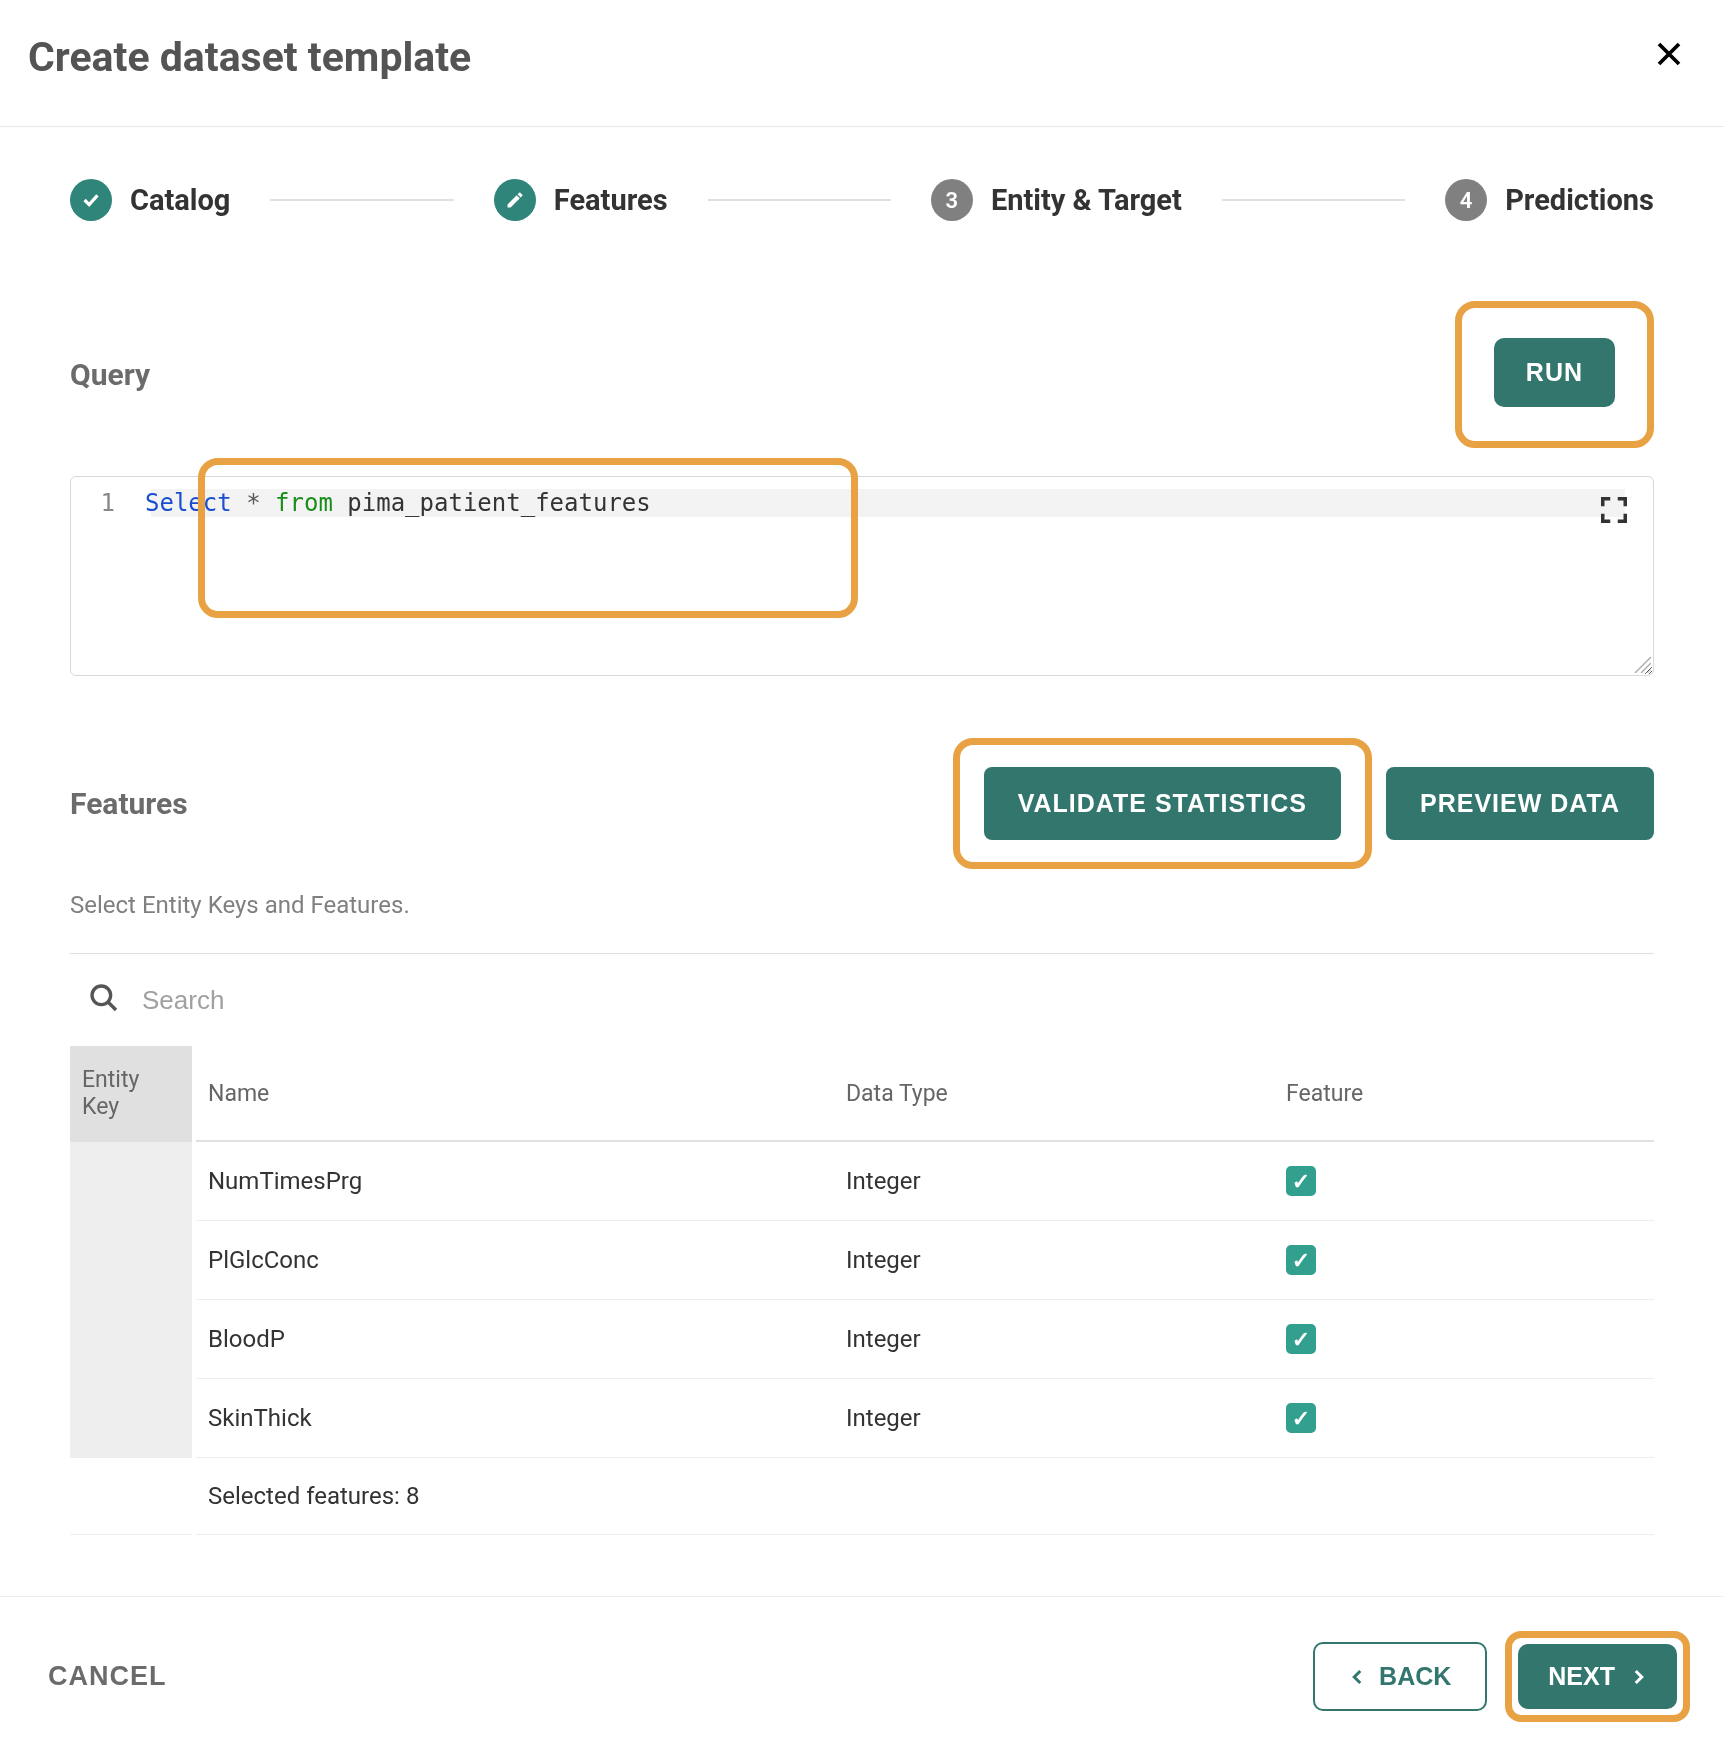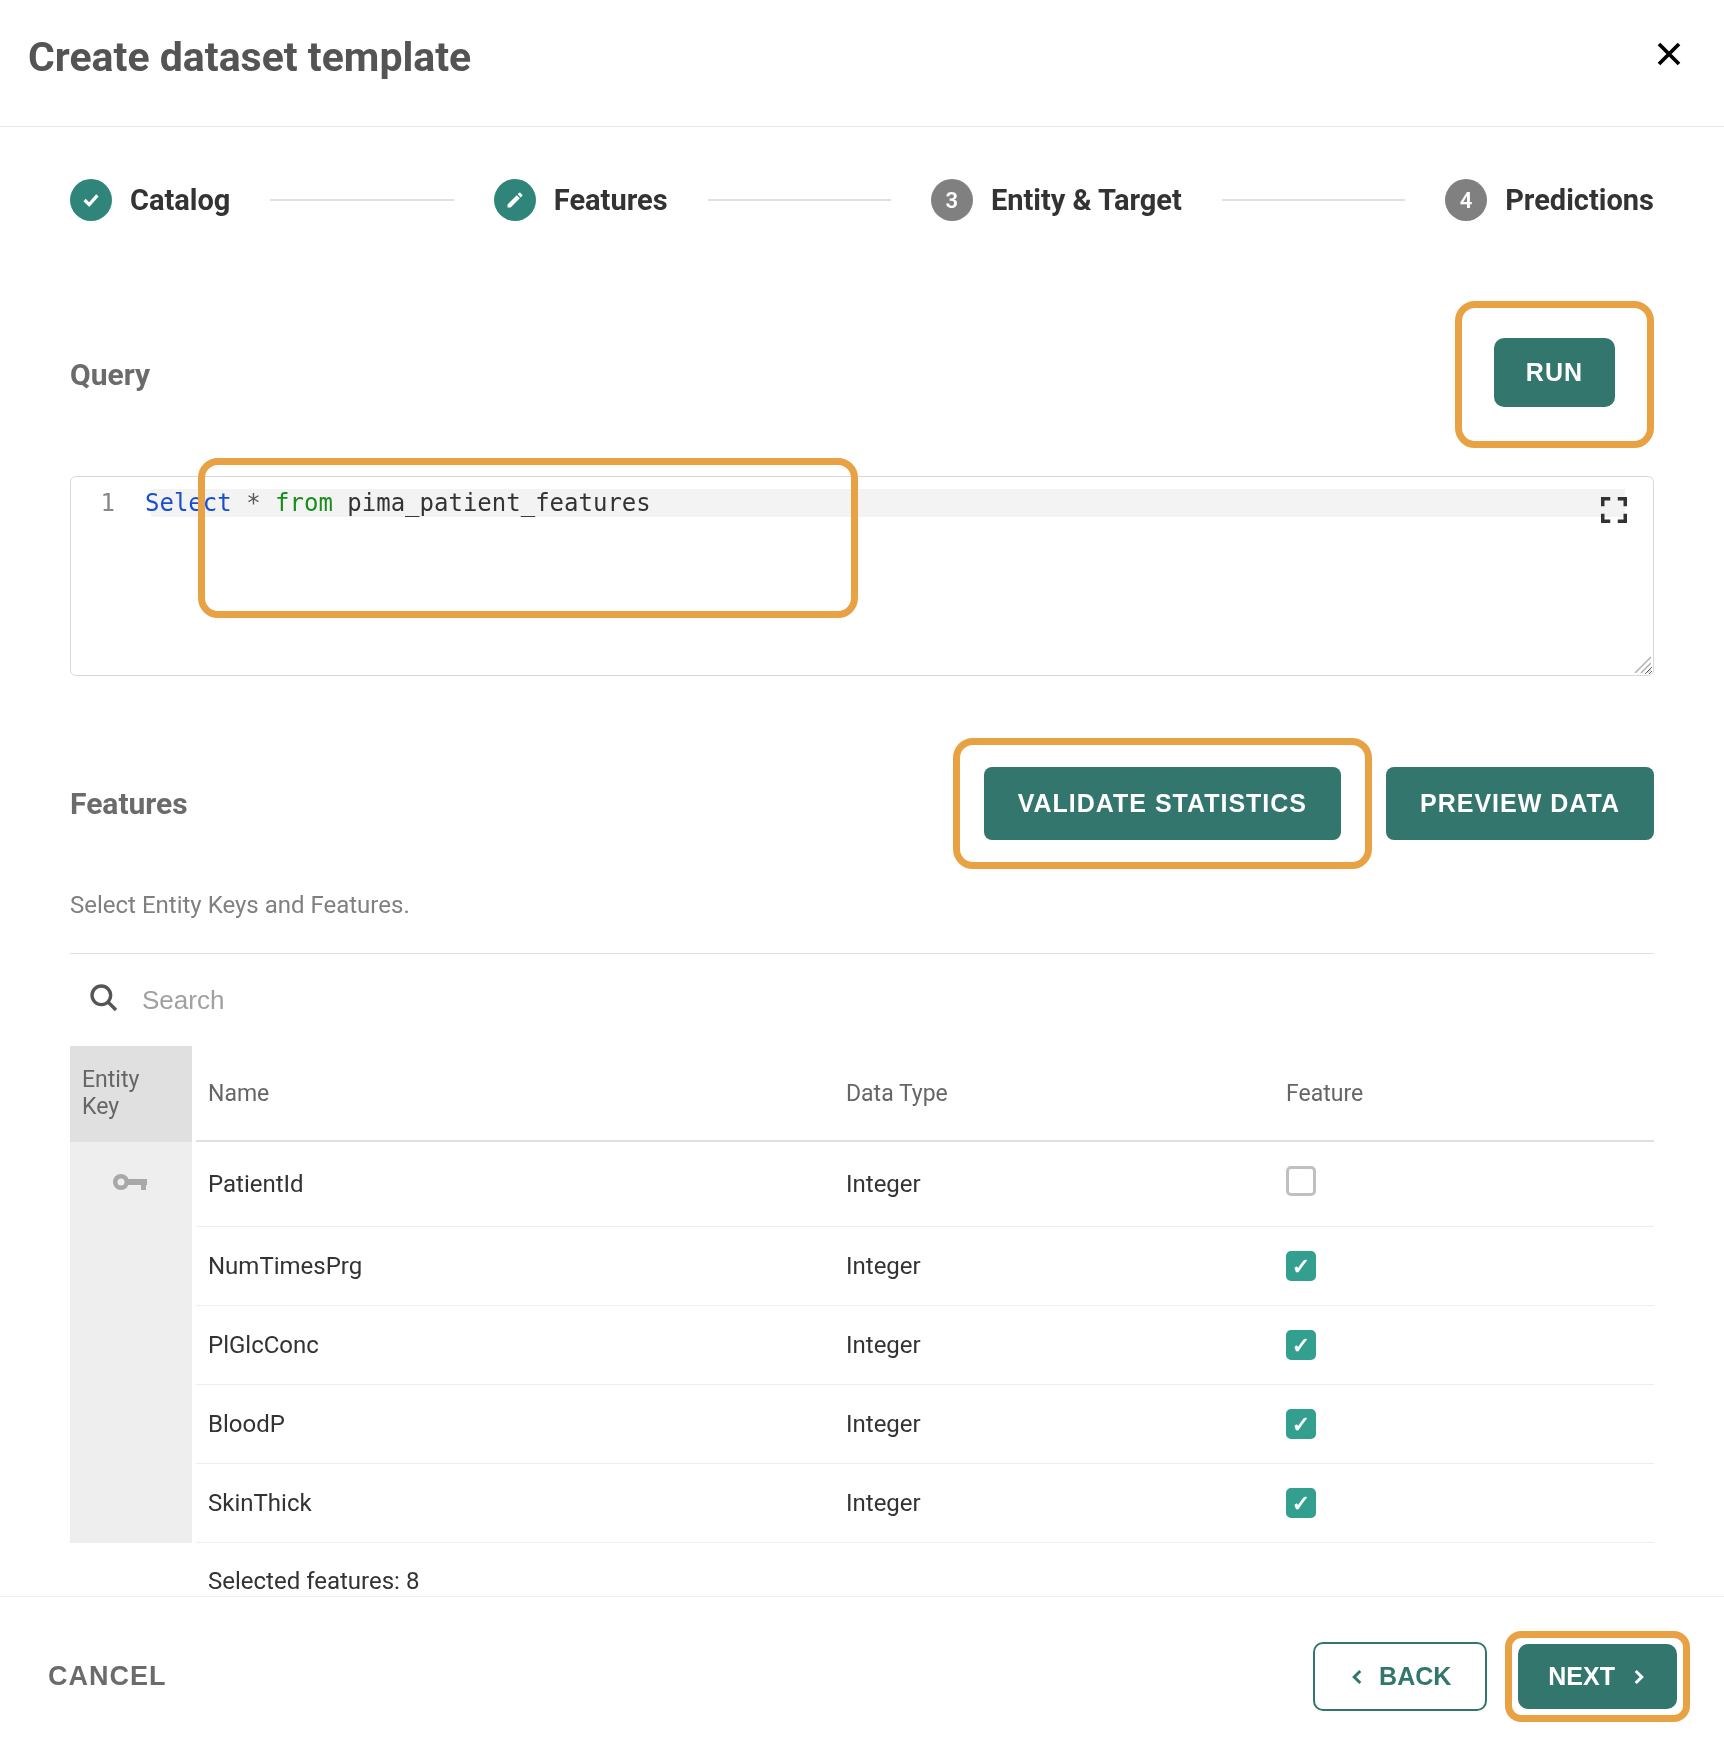--- a/index.html
+++ b/index.html
@@ -192,35 +192,20 @@
       <thead>
         <tr>
           <th class="th-ek">Entity Key</th>
           <th class="th-name">Name</th>
           <th class="th-dt">Data Type</th>
           <th class="th-feat">Feature</th>
         </tr>
       </thead>
       <tbody>
         <tr>
-          <td class="td-ek">
-            <span class="key-icon">
-              <svg width="40" height="24" viewBox="0 0 40 24" fill="#a8a8a8">
-                  <circle cx="10" cy="12" r="8"></circle>
-                  <circle cx="10" cy="12" r="3.5" fill="#eeeeee"></circle>
-                  <rect x="16" y="9" width="20" height="6"></rect>
-                  <rect x="30" y="9" width="5" height="11"></rect>
-                </svg>
-            </span>
-          </td>
-          <td>PatientId</td>
-          <td>Integer</td>
-          <td class="td-feat"><span class="checkbox"></span></td>
-        </tr>
-        <tr>
           <td class="td-ek"></td>
           <td>NumTimesPrg</td>
           <td>Integer</td>
           <td class="td-feat"><span class="checkbox checked"></span></td>
         </tr>
         <tr>
           <td class="td-ek"></td>
           <td>PlGlcConc</td>
           <td>Integer</td>
           <td class="td-feat"><span class="checkbox checked"></span></td>

